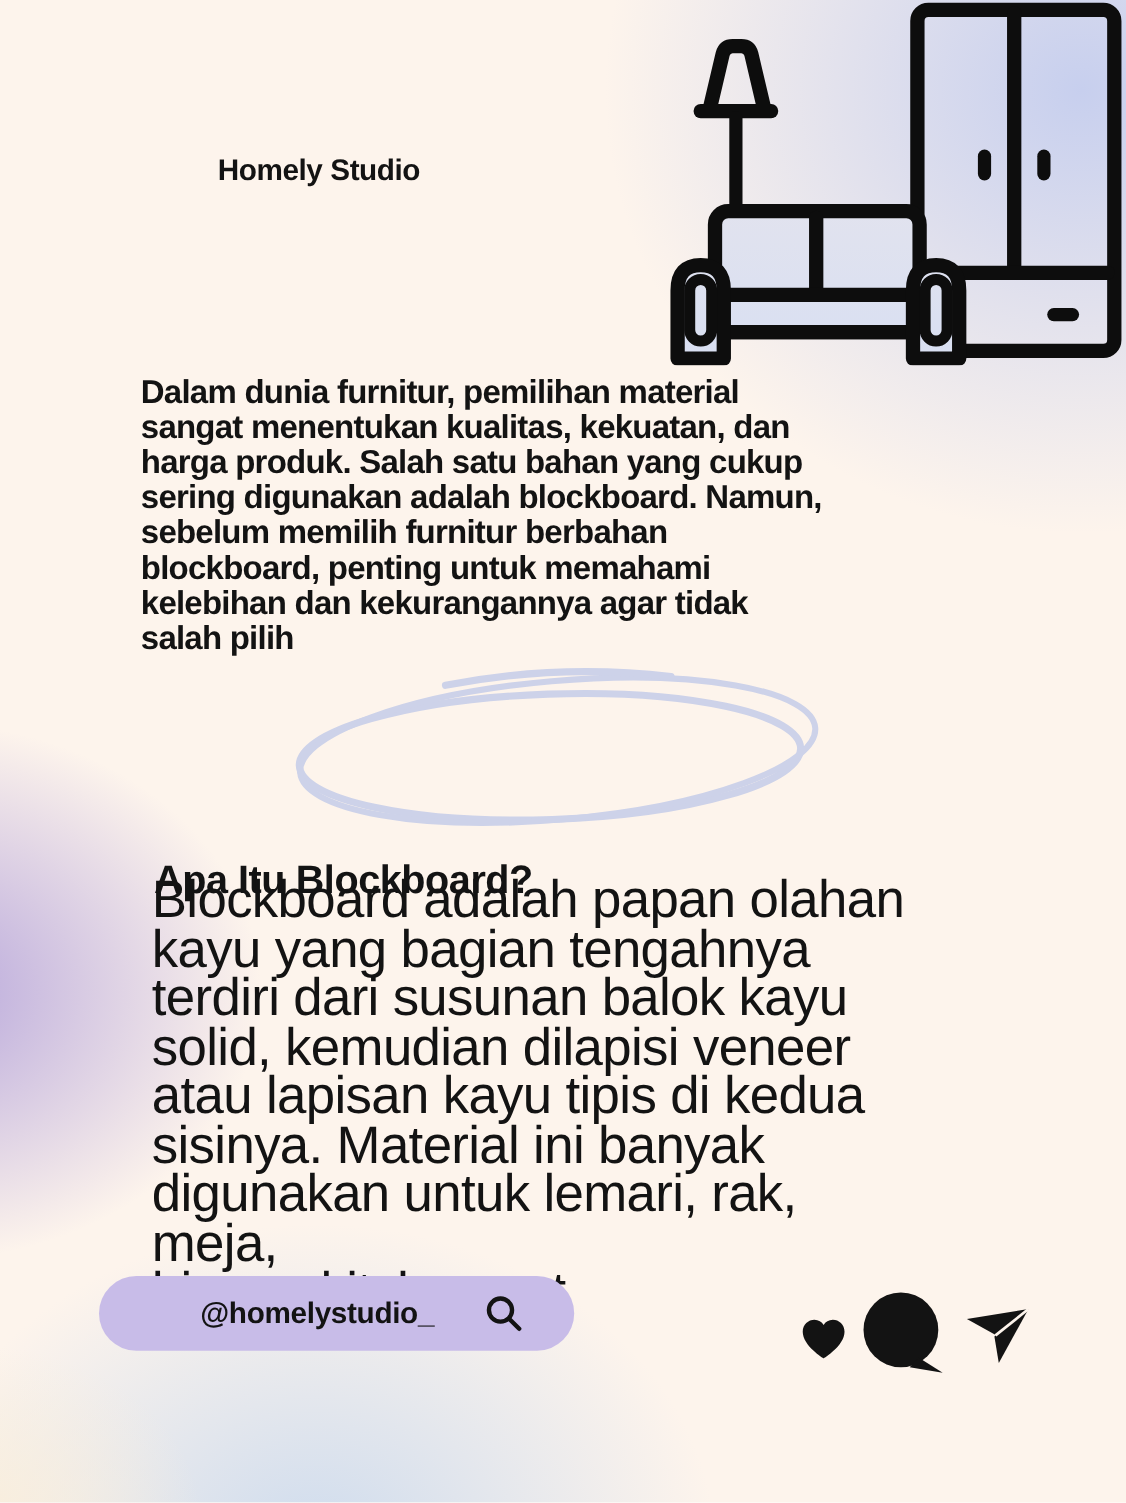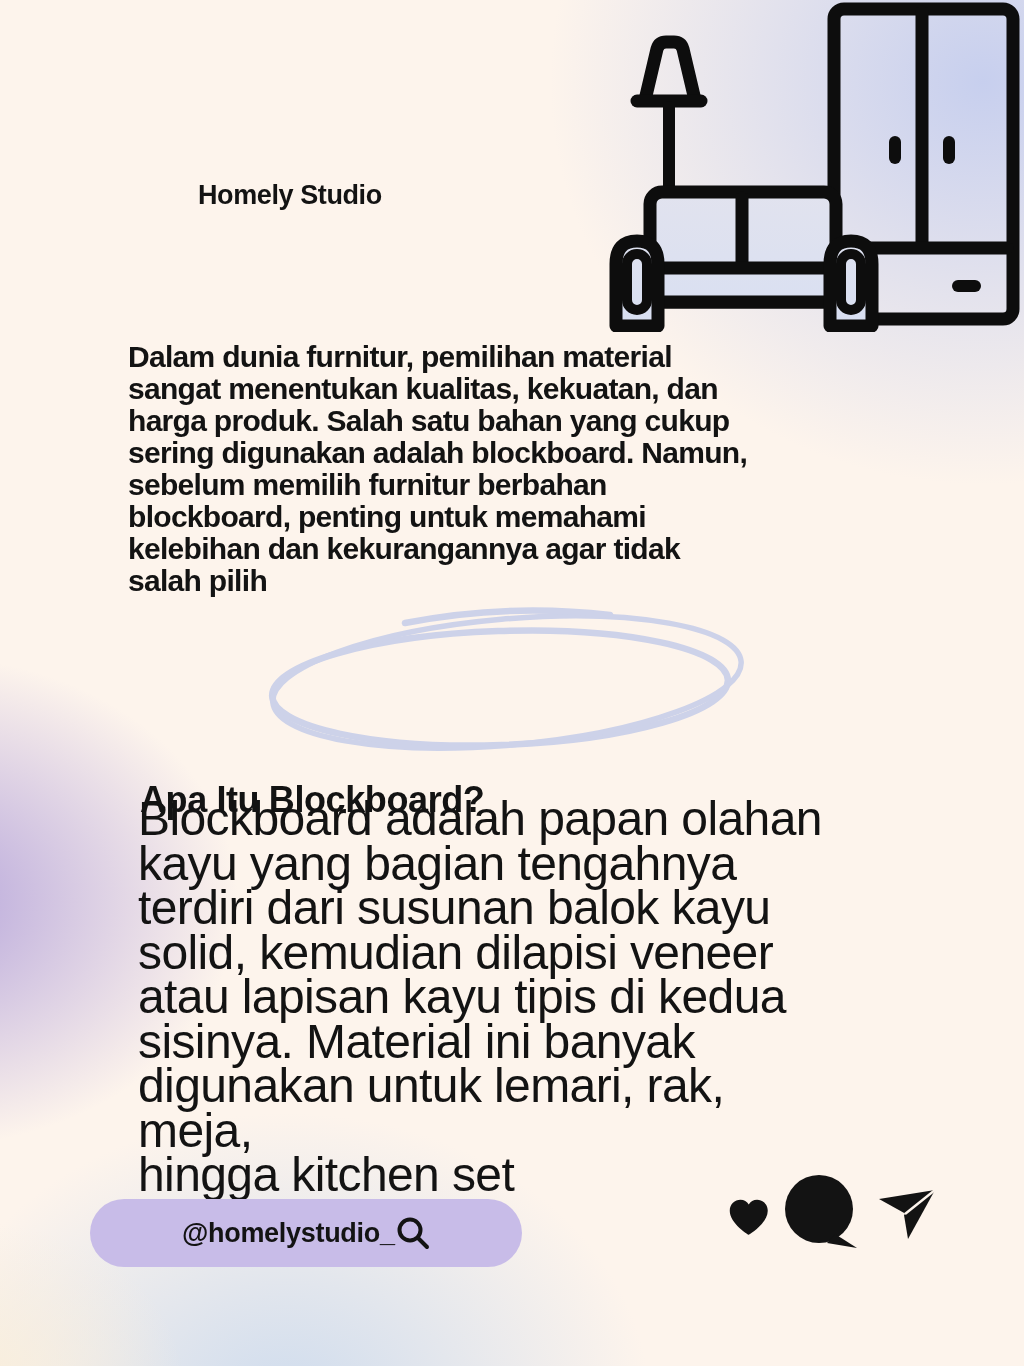--- a/index.html
+++ b/index.html
@@ -11,42 +11,42 @@
     color:#131313;
     background-color:#fdf4ec;
     background-image:
       radial-gradient(ellipse 300px 230px at -2% 101%, rgba(249,238,220,1) 0%, rgba(249,238,220,0) 68%),
       radial-gradient(ellipse 520px 420px at 28% 103%, rgba(201,217,238,0.9) 0%, rgba(201,217,238,0) 70%),
       radial-gradient(ellipse 430px 340px at -7% 66%, rgba(178,161,218,0.95) 0%, rgba(178,161,218,0) 72%),
       radial-gradient(ellipse 570px 530px at 96% 6%, rgba(199,207,238,1) 0%, rgba(199,207,238,0) 76%);
   }
   .brand{
     position:absolute;left:198px;top:140px;
-    font-weight:700;font-size:27px;letter-spacing:-0.4px;margin-top:40px;
+    font-weight:700;font-size:27px;letter-spacing:-0.4px;
   }
   .furniture{position:absolute;left:600px;top:0px;width:424px;height:332px;}
   .intro{
     position:absolute;left:128px;top:341px;width:690px;
     font-weight:700;font-size:30px;line-height:32px;letter-spacing:-0.7px;
     white-space:pre-line;
   }
   .scribble{position:absolute;left:255px;top:593px;width:500px;height:175px;}
   .heading{
     position:absolute;left:140px;top:779px;
     font-weight:700;font-size:36px;letter-spacing:-0.4px;
   }
   .body-text{
     position:absolute;left:138px;top:797px;width:700px;
     font-weight:400;font-size:48px;line-height:44.5px;letter-spacing:-0.6px;
     white-space:pre-line;
   }
   .pill{
-    position:absolute;left:90px;top:1199px;width:432px;height:68px;
+    position:absolute;left:90px;top:1160px;width:432px;height:68px;
     background:#c8bce8;border-radius:34px;
-    display:flex;align-items:center;justify-content:flex-start;
+    display:flex;align-items:center;justify-content:space-between;
     padding:0 46px 0 92px;box-sizing:border-box;
     cursor:pointer;
   }
   .pill .handle{font-weight:700;font-size:27px;letter-spacing:-0.3px;}
   .social{position:absolute;left:725px;top:1170px;width:250px;height:85px;display:flex;align-items:center;gap:0;}
   .social svg{display:block;}
 </style>
 </head>
 <body>
 

